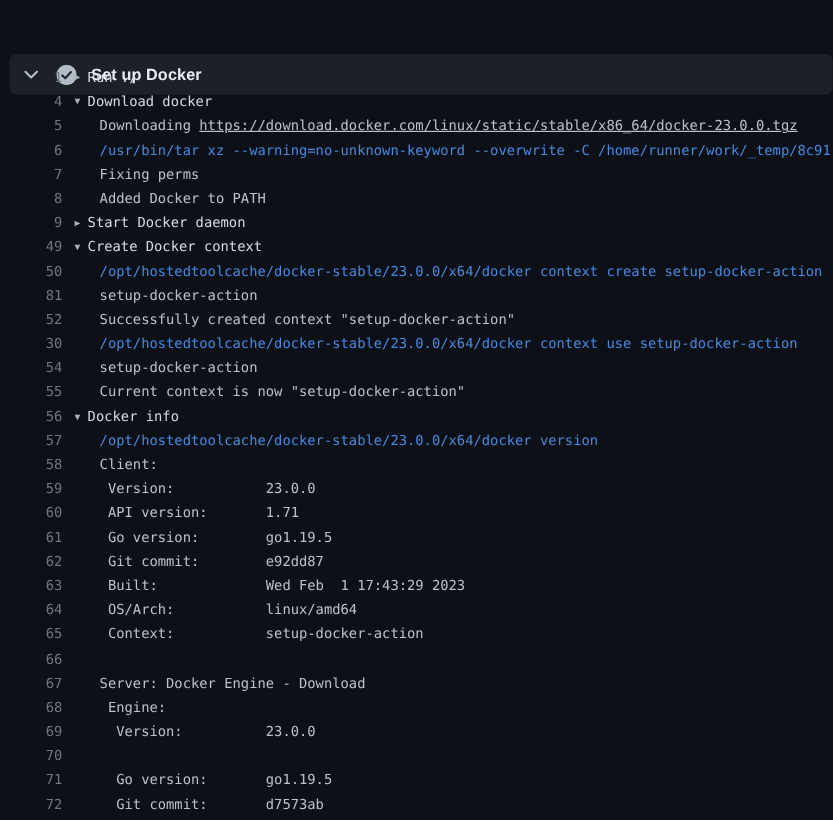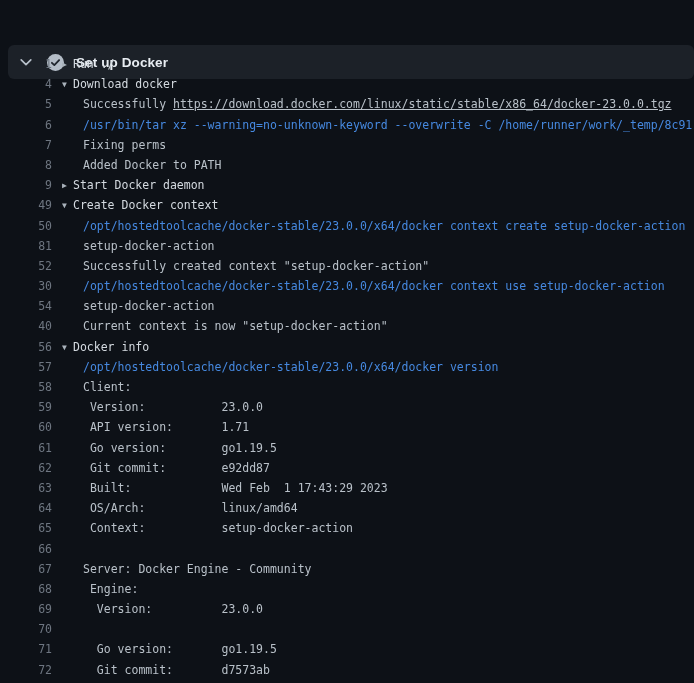--- a/index.html
+++ b/index.html
@@ -84,42 +84,42 @@
   <svg class="status-icon" viewBox="0 0 16 16">
     <circle cx="8" cy="8" r="8" fill="#b4bdc7"></circle>
     <path d="M4.6 8.3 L6.9 10.5 L11.4 5.7" fill="none" stroke="#20262e" stroke-width="1.7" stroke-linecap="round" stroke-linejoin="round"></path>
   </svg>
   <span class="step-title">Set up Docker</span>
 </div>
 
 <div class="log">
     <div class="row group"><span class="num">1</span><span class="body"><span class="arrow">▶</span><span class="gtitle">Run ./</span></span></div>
     <div class="row group"><span class="num">4</span><span class="body"><span class="arrow">▼</span><span class="gtitle">Download docker</span></span></div>
-    <div class="row"><span class="num">5</span><span class="body content"><span>Successfully </span><span class="link">https://download.docker.com/linux/static/stable/x86_64/docker-23.0.0.tgz</span></span></div>
+    <div class="row"><span class="num">5</span><span class="body content"><span>Downloading </span><span class="link">https://download.docker.com/linux/static/stable/x86_64/docker-23.0.0.tgz</span></span></div>
     <div class="row"><span class="num">6</span><span class="body content command">/usr/bin/tar xz --warning=no-unknown-keyword --overwrite -C /home/runner/work/_temp/8c91</span></div>
     <div class="row"><span class="num">7</span><span class="body content">Fixing perms</span></div>
     <div class="row"><span class="num">8</span><span class="body content">Added Docker to PATH</span></div>
     <div class="row group"><span class="num">9</span><span class="body"><span class="arrow">▶</span><span class="gtitle">Start Docker daemon</span></span></div>
     <div class="row group"><span class="num">49</span><span class="body"><span class="arrow">▼</span><span class="gtitle">Create Docker context</span></span></div>
     <div class="row"><span class="num">50</span><span class="body content command">/opt/hostedtoolcache/docker-stable/23.0.0/x64/docker context create setup-docker-action</span></div>
     <div class="row"><span class="num">81</span><span class="body content">setup-docker-action</span></div>
     <div class="row"><span class="num">52</span><span class="body content">Successfully created context "setup-docker-action"</span></div>
     <div class="row"><span class="num">30</span><span class="body content command">/opt/hostedtoolcache/docker-stable/23.0.0/x64/docker context use setup-docker-action</span></div>
     <div class="row"><span class="num">54</span><span class="body content">setup-docker-action</span></div>
-    <div class="row"><span class="num">40</span><span class="body content">Current context is now "setup-docker-action"</span></div>
+    <div class="row"><span class="num">55</span><span class="body content">Current context is now "setup-docker-action"</span></div>
     <div class="row group"><span class="num">56</span><span class="body"><span class="arrow">▼</span><span class="gtitle">Docker info</span></span></div>
     <div class="row"><span class="num">57</span><span class="body content command">/opt/hostedtoolcache/docker-stable/23.0.0/x64/docker version</span></div>
     <div class="row"><span class="num">58</span><span class="body content">Client:</span></div>
     <div class="row"><span class="num">59</span><span class="body content"> Version:           23.0.0</span></div>
     <div class="row"><span class="num">60</span><span class="body content"> API version:       1.71</span></div>
     <div class="row"><span class="num">61</span><span class="body content"> Go version:        go1.19.5</span></div>
     <div class="row"><span class="num">62</span><span class="body content"> Git commit:        e92dd87</span></div>
     <div class="row"><span class="num">63</span><span class="body content"> Built:             Wed Feb  1 17:43:29 2023</span></div>
     <div class="row"><span class="num">64</span><span class="body content"> OS/Arch:           linux/amd64</span></div>
     <div class="row"><span class="num">65</span><span class="body content"> Context:           setup-docker-action</span></div>
     <div class="row"><span class="num">66</span><span class="body content"></span></div>
-    <div class="row"><span class="num">67</span><span class="body content">Server: Docker Engine - Community</span></div>
+    <div class="row"><span class="num">67</span><span class="body content">Server: Docker Engine - Download</span></div>
     <div class="row"><span class="num">68</span><span class="body content"> Engine:</span></div>
     <div class="row"><span class="num">69</span><span class="body content">  Version:          23.0.0</span></div>
     <div class="row"><span class="num">70</span></div>
     <div class="row"><span class="num">71</span><span class="body content">  Go version:       go1.19.5</span></div>
     <div class="row"><span class="num">72</span><span class="body content">  Git commit:       d7573ab</span></div>
   </div>
 
 </body></html>

